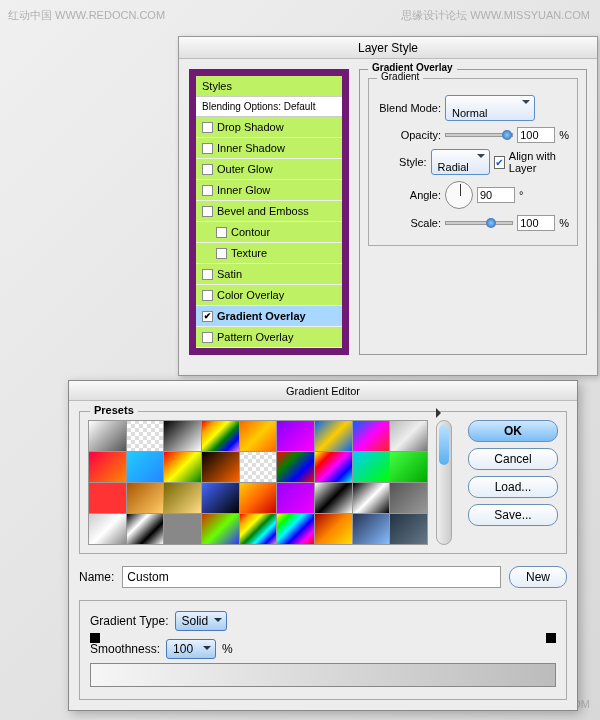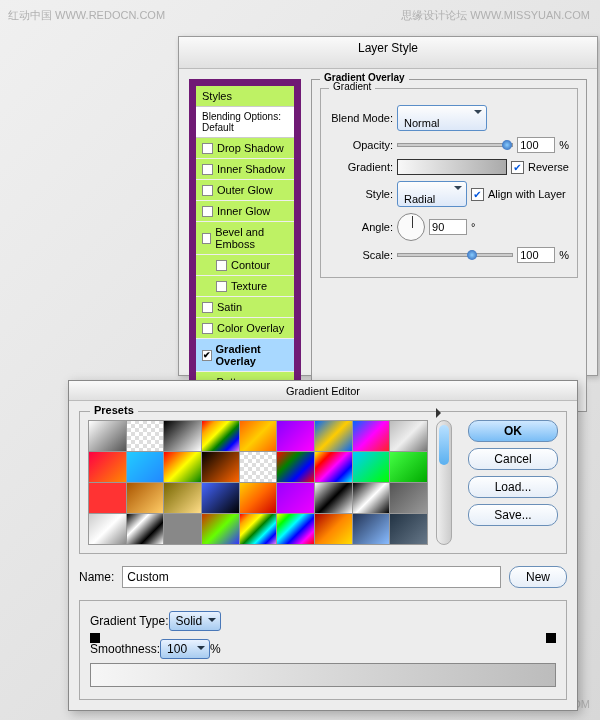--- a/index.html
+++ b/index.html
@@ -4,21 +4,21 @@
 <style>
 * { box-sizing: border-box; margin: 0; padding: 0; }
 body { font-family: "Lucida Grande", Arial, sans-serif; font-size: 11px; background: linear-gradient(135deg, #f0f0f0, #d8d8d8); width: 600px; height: 720px; position: relative; overflow: hidden; }
 .watermark { position: absolute; color: #b0b0b0; font-size: 11px; font-family: Arial; }
 .wm1 { top: 8px; left: 8px; }
 .wm2 { top: 8px; right: 10px; }
 .wm3 { bottom: 8px; right: 10px; }
 
 
 .layer-style { position: absolute; top: 36px; left: 178px; width: 420px; height: 340px; background: #ededed; border: 1px solid #999; box-shadow: 2px 2px 6px rgba(0,0,0,0.2); }
-.ls-title { background: linear-gradient(#fafafa,#e0e0e0); height: 32px; text-align: center; line-height: 22px; border-bottom: 1px solid #bbb; font-size: 12px; }
+.ls-title { background: linear-gradient(#fafafa,#e0e0e0); height: 22px; text-align: center; line-height: 22px; border-bottom: 1px solid #bbb; font-size: 12px; }
 .ls-body { display: flex; padding: 10px; gap: 10px; }
 .styles-panel { width: 160px; background: #bef264; border: 7px solid #701a75; font-size: 11px; }
 .styles-head { padding: 4px 6px; border-bottom: 1px solid #ccc; }
 .styles-def { padding: 4px 6px; border-bottom: 1px solid #ccc; background: #fff; font-size: 10px; }
 .style-item { padding: 4px 6px; border-bottom: 1px solid #eee; display: flex; align-items: center; gap: 4px; }
 .style-item.sel { background: #a8d8ff; font-weight: bold; }
 .style-item.indent { padding-left: 20px; }
 .chk { width: 11px; height: 11px; border: 1px solid #888; background: #fff; display: inline-flex; align-items: center; justify-content: center; font-size: 9px; }
 .chk.on::after { content: "✔"; color: #000; }
 
@@ -46,21 +46,21 @@
 .presets-grid { width: 340px; display: grid; grid-template-columns: repeat(9, 1fr); gap: 1px; background: #999; border: 1px solid #999; }
 .sw { height: 30px; }
 .vscroll { width: 16px; background: linear-gradient(90deg,#eee,#ccc); border: 1px solid #aaa; border-radius: 8px; position: relative; }
 .vscroll .knob { position: absolute; top: 4px; left: 2px; right: 2px; height: 40px; background: linear-gradient(#b8e0ff,#5ab0f0); border-radius: 6px; }
 .btns { display: flex; flex-direction: column; gap: 6px; margin-left: auto; width: 90px; }
 .mbtn { background: linear-gradient(#fdfeff,#e6eef8); border: 1px solid #6a8fb8; border-radius: 10px; padding: 3px 0; text-align: center; font-size: 12px; }
 .mbtn.primary { background: linear-gradient(#cfe8ff,#7abdf5); font-weight: bold; }
 .name-row { display: flex; align-items: center; gap: 8px; margin: 12px 0; }
 .name-input { flex: 1; border: 1px solid #999; background: #fff; padding: 3px 4px; font-size: 12px; }
 .gt-box { border: 1px solid #aaa; padding: 10px; position: relative; margin-top: 6px; }
-.gt-row { display: flex; align-items: center; font-size: 12px; margin-bottom: 8px; }
+.gt-row { display: flex; align-items: center; gap: 6px; font-size: 12px; margin-bottom: 8px; }
 .aqua-select { background: linear-gradient(#e8f2ff,#a8ccf0); border: 1px solid #4a78b8; border-radius: 3px; padding: 2px 18px 2px 6px; position: relative; }
 .aqua-select::after { content: ""; position: absolute; right: 4px; top: 6px; border: 4px solid transparent; border-top-color: #234; }
 .grad-bar { height: 24px; background: linear-gradient(90deg,#f6f6f6,#bcbcbc); border: 1px solid #888; margin: 14px 0 2px; }
 .stops { display: flex; justify-content: space-between; margin-top: -34px; margin-bottom: 20px;}
 .stopmark { width: 10px; height: 10px; background: #000; border: 1px solid #000; }
 .arrow-btn { width: 0; height: 0; border: 5px solid transparent; border-left-color: #333; margin-left: 8px; }
 label.inline { font-size: 12px; }
 .chkbox { width: 13px; height: 13px; border: 1px solid #666; background: #fff; display: inline-flex; align-items: center; justify-content: center; font-size: 10px; color: #05d; }
 .chkbox.on::after { content: "✔"; }
 </style>
@@ -131,26 +131,20 @@
           <label>Blend Mode:</label>
           <div class="select" style="width:90px">Normal</div>
         </div>
         <div class="row">
           <label>Opacity:</label>
           <div class="slider">
               <div class="thumb" style="left:calc(100% - 10px)"></div>
             </div>
           <div class="numbox">100</div>
           <span>%</span>
-        </div>
-        <div class="row">
-          <label>Gradient:</label>
-          <div class="gradprev"></div>
-          <div class="chkbox on"></div>
-          <span>Reverse</span>
         </div>
         <div class="row">
           <label>Style:</label>
           <div class="select" style="width:70px">Radial</div>
           <div class="chkbox on"></div>
           <span>Align with Layer</span>
         </div>
         <div class="row">
           <label>Angle:</label>
           <div class="angle-dial"></div>

